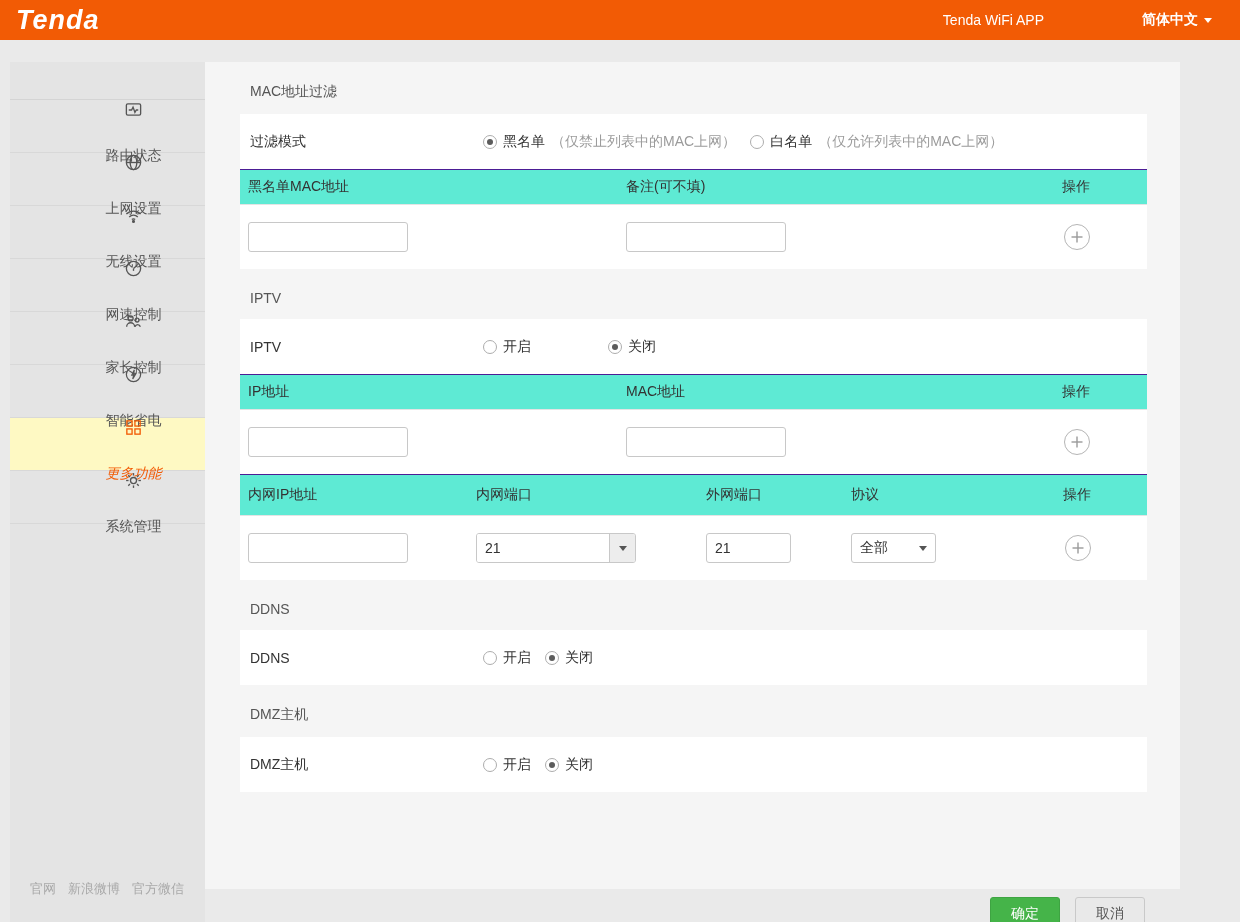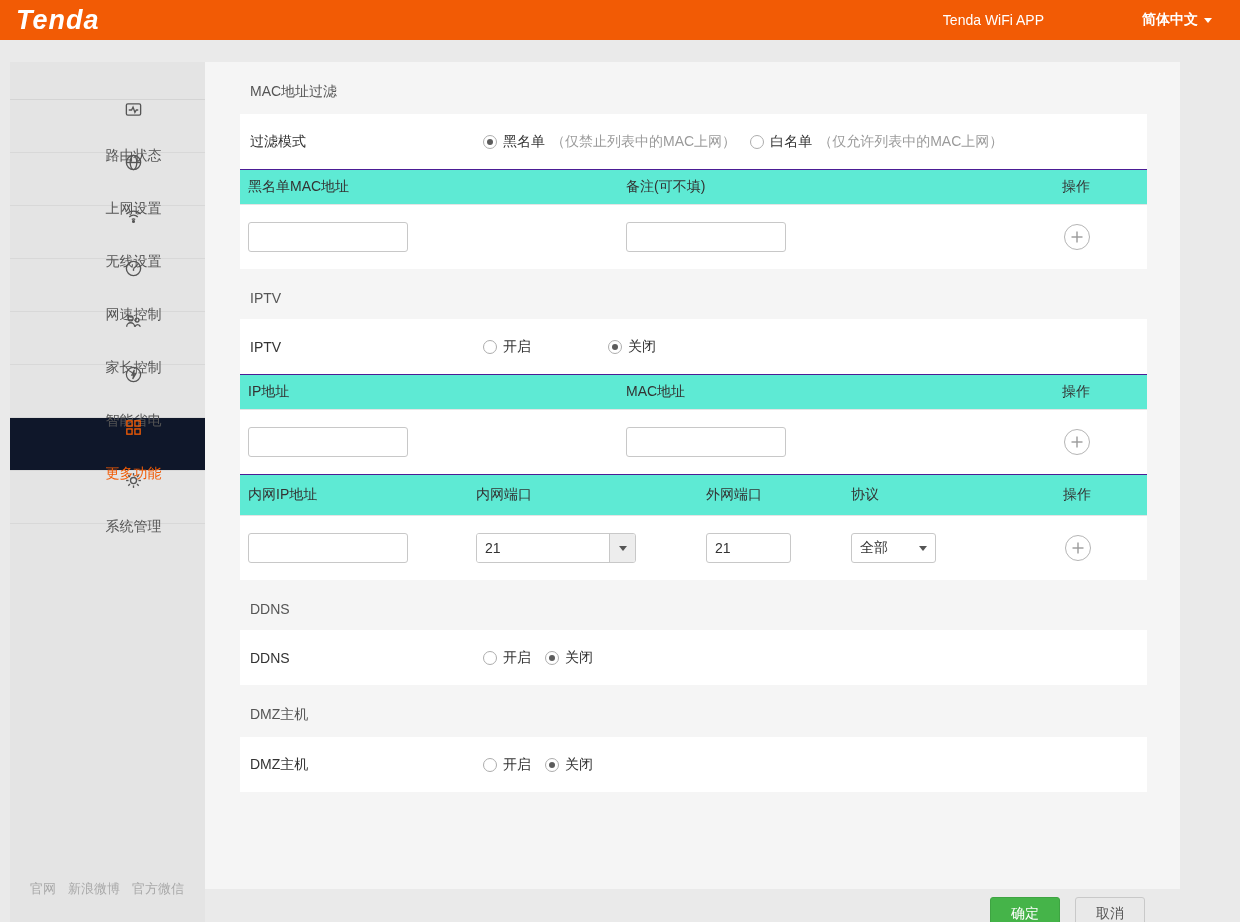--- a/index.html
+++ b/index.html
@@ -25,21 +25,21 @@
   
   .layout { display:flex; margin:22px 0 0 10px; height:860px; }
   .sidebar { width:195px; background:#e4e4e4; height:100%; }
   .sidebar-spacer { height:38px; border-bottom:1px solid #d4d4d4; }
   .side-item {
     height:53px; display:flex; align-items:center; gap:28px;
     padding-left:52px; border-bottom:1px solid #d8d8d8;
     color:#555; cursor:pointer;flex-direction:column;
   }
   .side-item svg { flex:0 0 auto; }
-  .side-item.active { background:#0f172a; color:#f25b05; }
+  .side-item.active { background:#fef9c3; color:#f25b05;font-style:italic; }
 
   .main { width:975px; background:#f5f5f5; height:827px; overflow:hidden; padding:0 33px 0 35px; }
 
   .section-title { padding:21px 10px 13px; color:#555; font-size:14px; }
   .panel { background:#fff; }
   .row { display:flex; align-items:center; padding:0 8px; }
   .row.tall { height:55px; }
   .label-col { width:235px; color:#333; padding-left:2px; }
 
   .thead {

